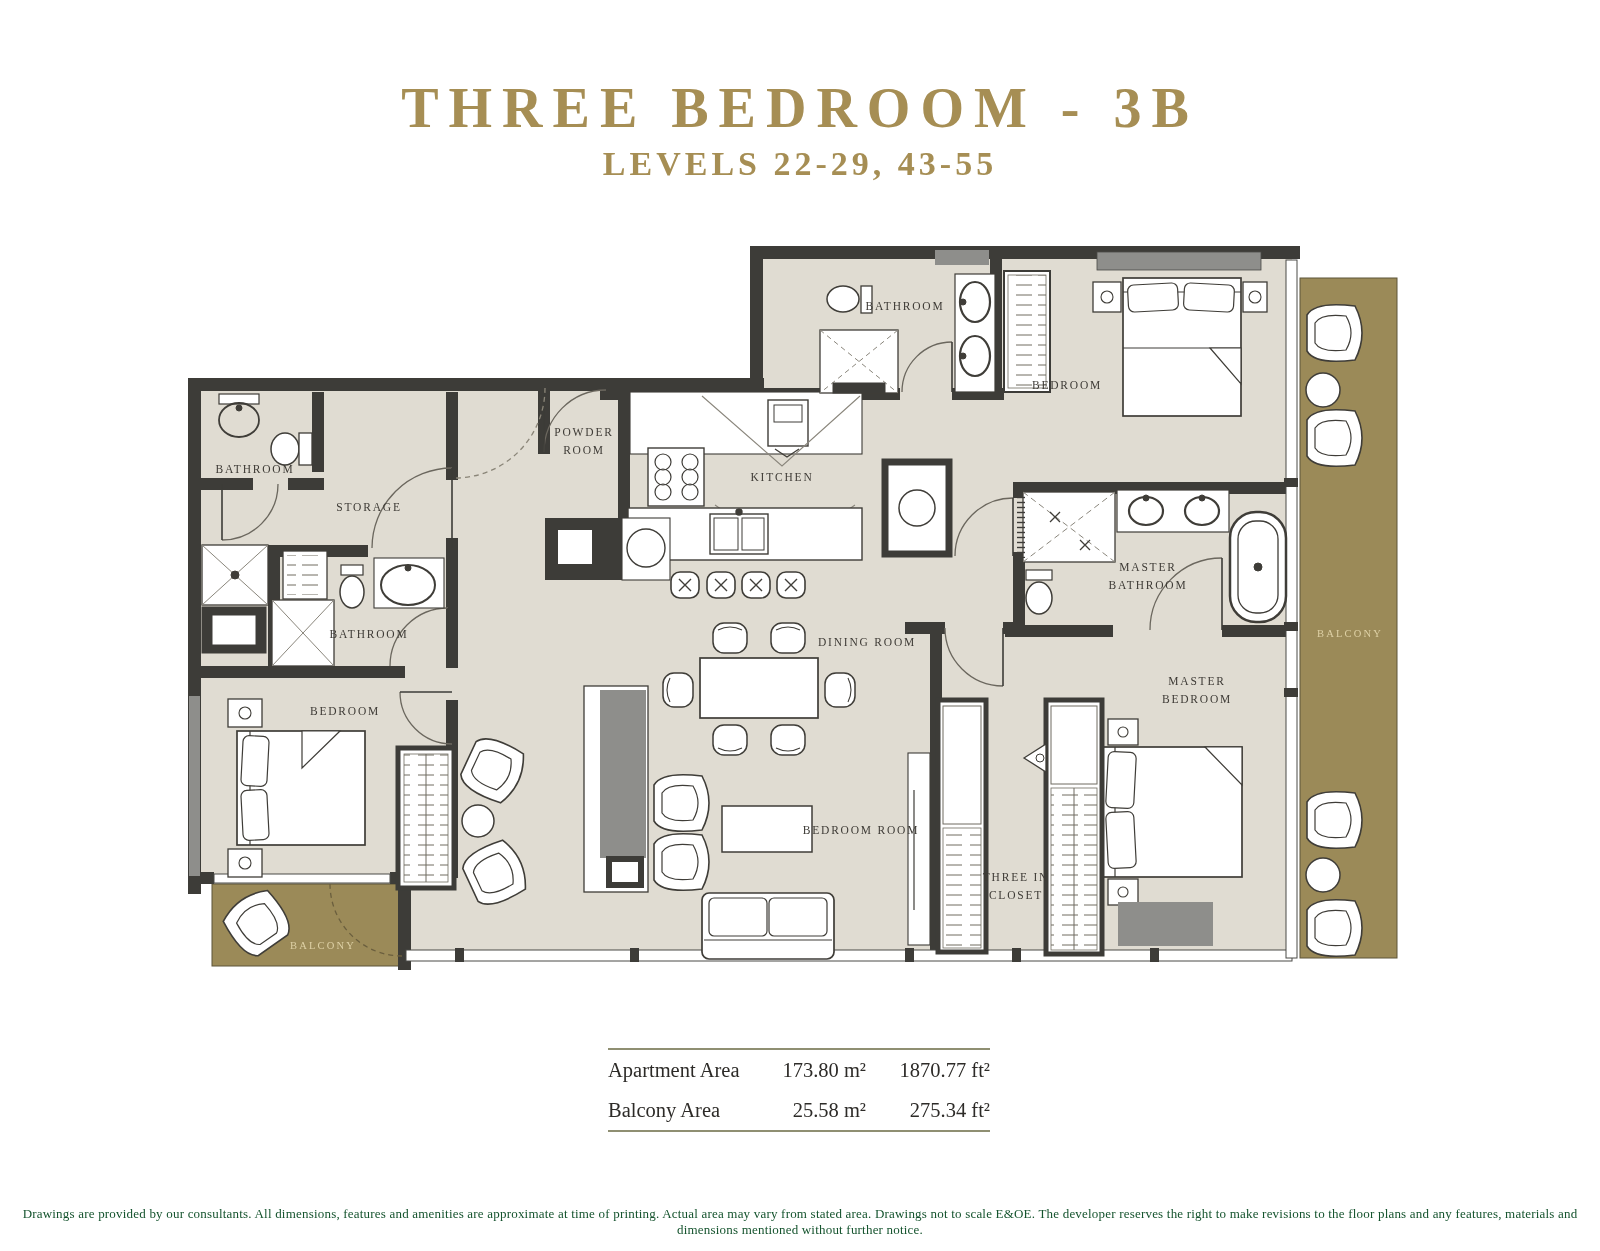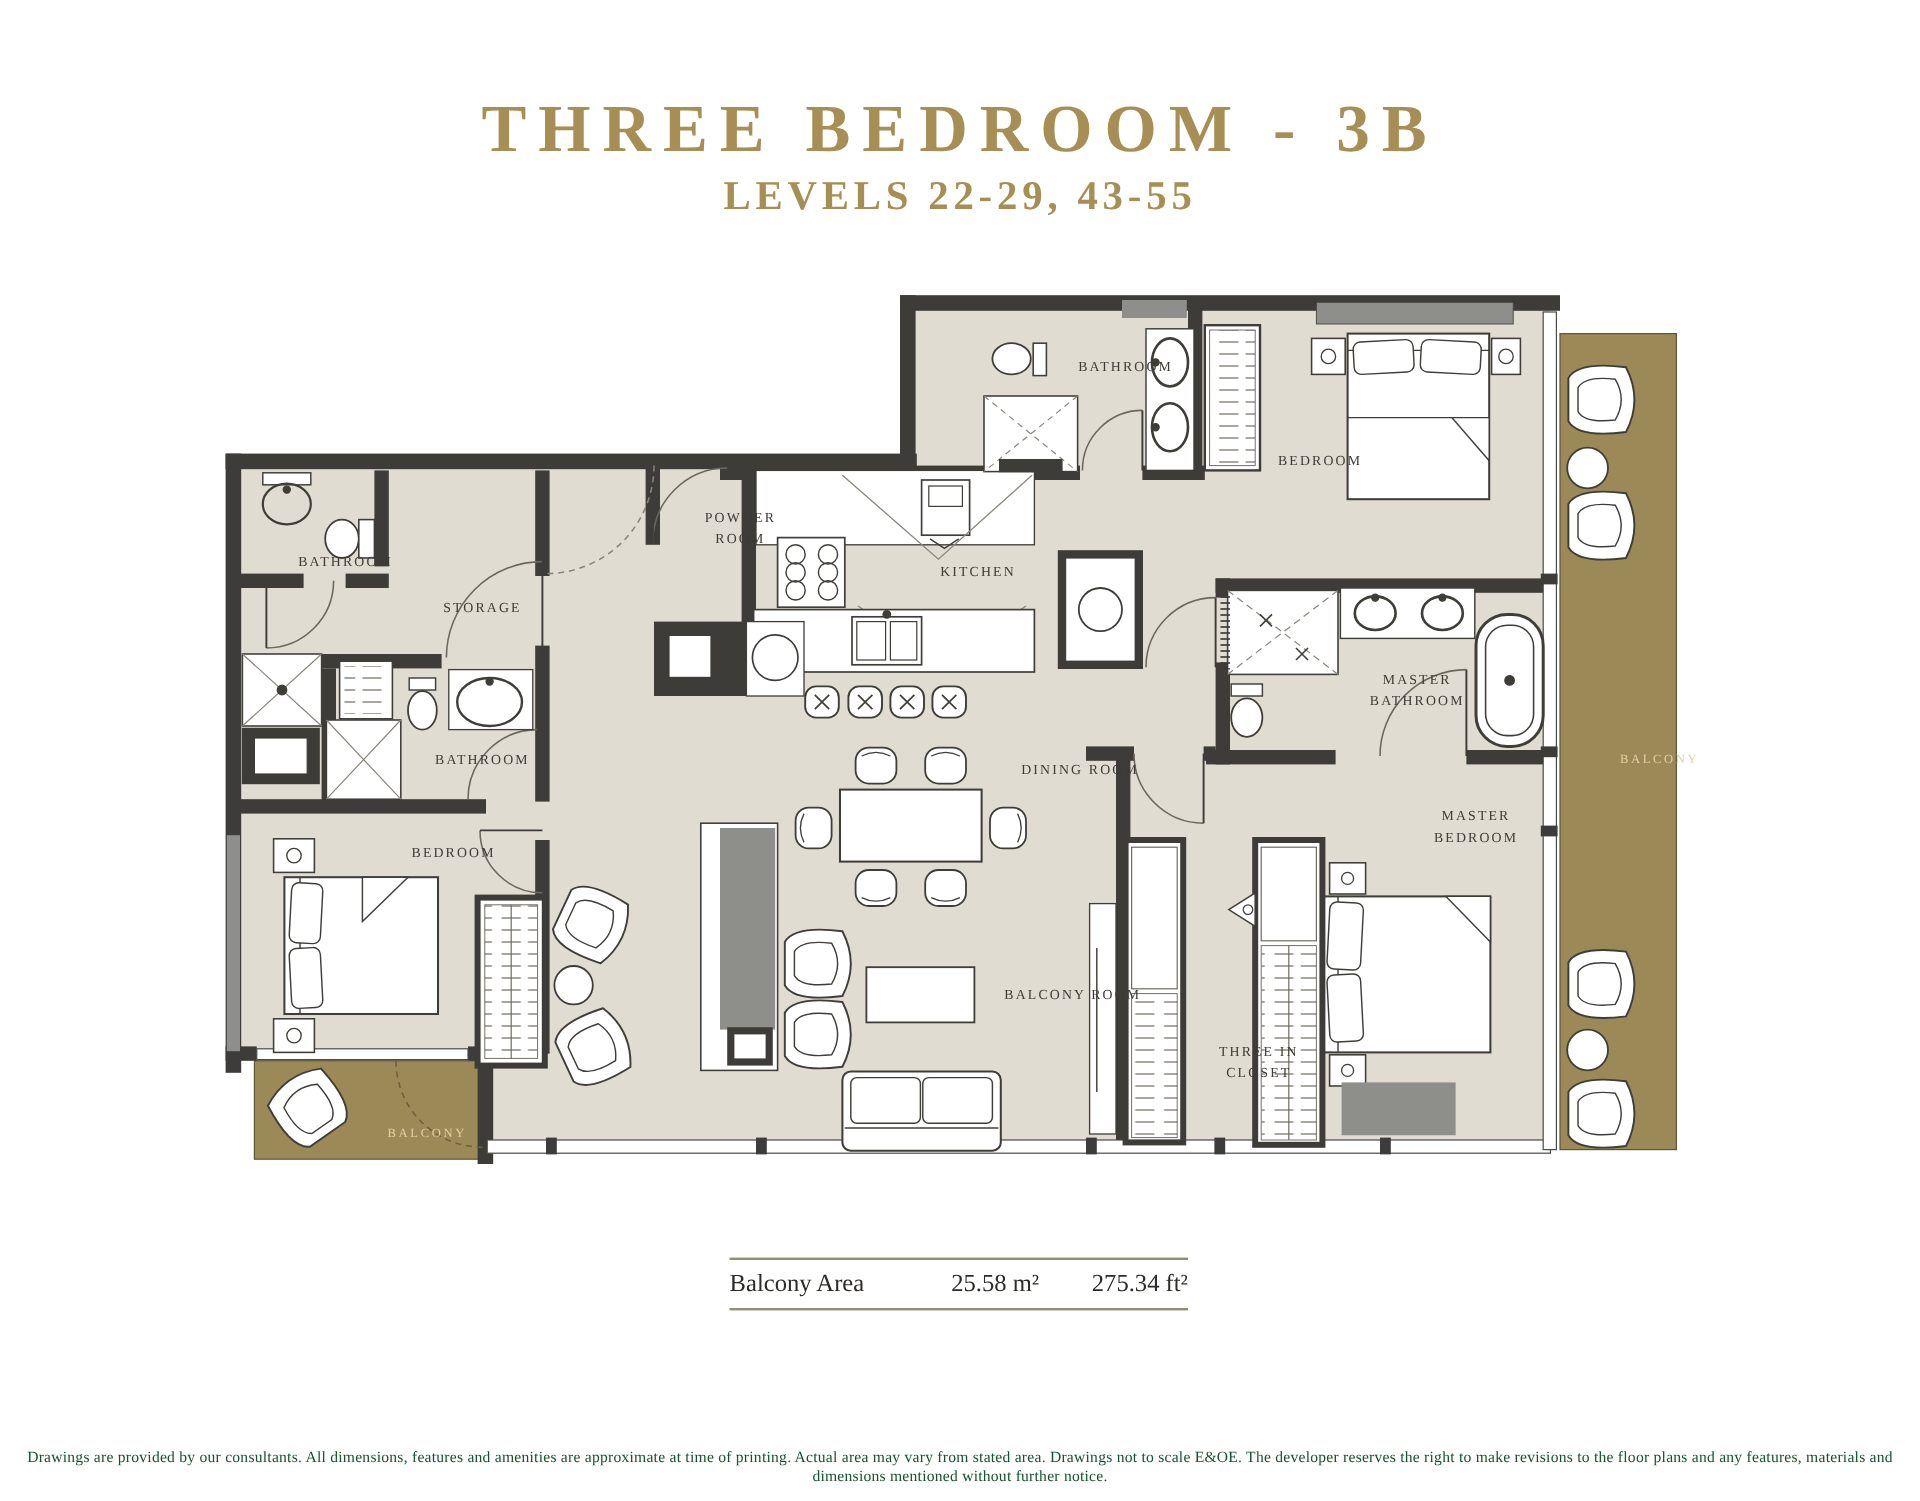--- a/index.html
+++ b/index.html
@@ -5,21 +5,21 @@
   html,body{margin:0;padding:0;background:#fff;}
   .stage{position:relative;width:1600px;height:1251px;margin:0 auto;background:#fff;overflow:hidden;
          font-family:"Liberation Serif",serif;}
   
   .hdr{position:absolute;left:0;right:0;text-align:center;color:#a68e54;margin-top:48px;}
   .hdr.title{top:28px;font-size:56px;letter-spacing:10px;font-weight:600;}
   .hdr.subtitle{top:97px;font-size:34px;letter-spacing:4px;font-weight:600;}
   
   .room-label{position:absolute;transform:translate(-50%,-50%);font-family:"Liberation Serif",serif;
       font-size:11.5px;letter-spacing:1.8px;color:#3e3b36;text-align:center;white-space:pre-line;
-      line-height:1.6;margin-left:33px;}
+      line-height:1.6;}
   .room-label.balcony{color:#ded1a6;font-size:10.5px;letter-spacing:2.2px;}
   
   .area-table{position:absolute;left:608px;top:1048px;width:382px;color:#2d2b28;}
   .t-line{border-top:2px solid #8f8f72;}
   .t-row{display:flex;align-items:center;height:40px;font-size:20.5px;}
   .t-label{flex:1;text-align:left;}
   .t-m{width:118px;text-align:right;}
   .t-i{width:124px;text-align:right;}
   
   .disclaimer{position:absolute;left:0;right:0;top:1206px;text-align:center;font-size:13px;
@@ -337,30 +337,35 @@
   <div class="room-label" style="left:369px;top:634px;">BATHROOM</div>
   <div class="room-label" style="left:345px;top:711px;">BEDROOM</div>
   <div class="room-label" style="left:584px;top:441px;">POWDER
 ROOM</div>
   <div class="room-label" style="left:782px;top:477px;">KITCHEN</div>
   <div class="room-label" style="left:905px;top:306px;">BATHROOM</div>
   <div class="room-label" style="left:1067px;top:385px;">BEDROOM</div>
   <div class="room-label" style="left:1148px;top:576px;">MASTER
 BATHROOM</div>
   <div class="room-label" style="left:867px;top:642px;">DINING ROOM</div>
-  <div class="room-label" style="left:861px;top:830px;">BALCONY ROOM</div>
+  <div class="room-label" style="left:861px;top:830px;">BEDROOM ROOM</div>
   <div class="room-label" style="left:1197px;top:690px;">MASTER
 BEDROOM</div>
   <div class="room-label" style="left:1016px;top:886px;">THREE IN
 CLOSET</div>
   <div class="room-label balcony" style="left:1350px;top:634px;">BALCONY</div>
   <div class="room-label balcony" style="left:323px;top:946px;">BALCONY</div>
 
   <div class="area-table">
     <div class="t-line"></div>
+    <div class="t-row">
+      <span class="t-label">Apartment Area</span>
+      <span class="t-m">173.80 m²</span>
+      <span class="t-i">1870.77 ft²</span>
+    </div>
     <div class="t-row">
       <span class="t-label">Balcony Area</span>
       <span class="t-m">25.58 m²</span>
       <span class="t-i">275.34 ft²</span>
     </div>
     <div class="t-line"></div>
   </div>
 
   <div class="disclaimer">Drawings are provided by our consultants. All dimensions, features and amenities are approximate at time of printing. Actual area may vary from stated area. Drawings not to scale E&amp;OE. The developer reserves the right to make revisions to the floor plans and any features, materials and dimensions mentioned without further notice.</div>
 

